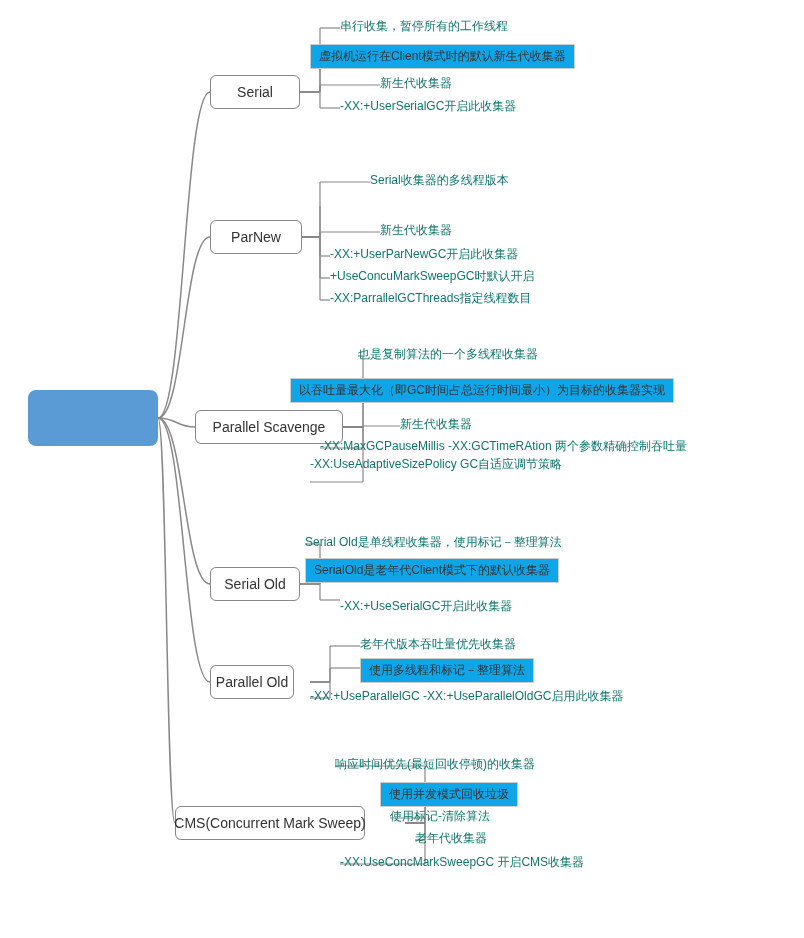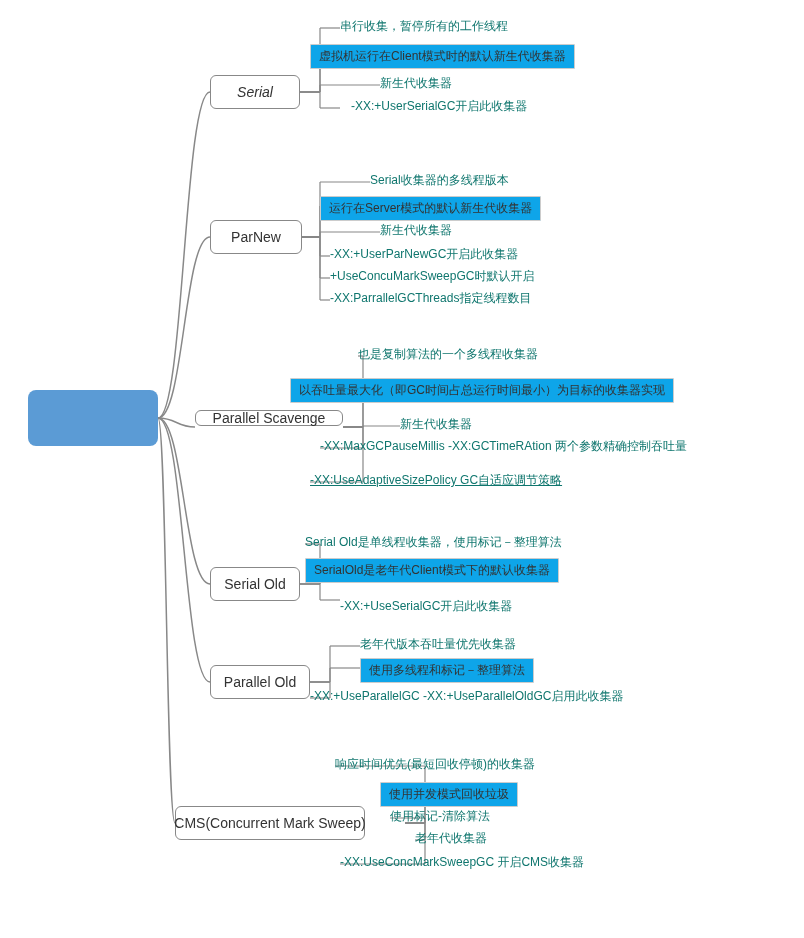--- a/index.html
+++ b/index.html
@@ -157,51 +157,50 @@
       <line x1="425" y1="823" x2="425" y2="840" stroke="#888" stroke-width="1.2"></line>
       <line x1="405" y1="823" x2="425" y2="823" stroke="#888" stroke-width="1.2"></line>
       <line x1="425" y1="864" x2="340" y2="864" stroke="#888" stroke-width="1.2"></line>
       <line x1="425" y1="823" x2="425" y2="864" stroke="#888" stroke-width="1.2"></line>
     </svg>
 
   <div class="node root" style="left:28px; top:390px; width:130px; height:56px;">
     <span></span>
   </div>
 
-<div class="node branch" style="left: 210px; top: 75px; width: 90px; height: 34px; font-style: italic;">
+<div class="node branch" style="left: 210px; top: 75px; width: 90px; height: 34px;">
       <span>Serial</span>
     </div>
     <div class="leaf-text" style="left: 340px; top: 18px;">串行收集，暂停所有的工作线程</div>
     <div class="leaf-box" style="left: 310px; top: 44px;">虚拟机运行在Client模式时的默认新生代收集器</div>
     <div class="leaf-text" style="left: 380px; top: 75px;">新生代收集器</div>
-    <div class="leaf-text" style="left: 340px; top: 98px; margin-left: 11px;">-XX:+UserSerialGC开启此收集器</div>
+    <div class="leaf-text" style="left: 340px; top: 98px;">-XX:+UserSerialGC开启此收集器</div>
     <div class="node branch" style="left: 210px; top: 220px; width: 92px; height: 34px;">
       <span>ParNew</span>
     </div>
     <div class="leaf-text" style="left: 370px; top: 172px;">Serial收集器的多线程版本</div>
-    <div class="leaf-box" style="left: 320px; top: 196px;">运行在Server模式的默认新生代收集器</div>
     <div class="leaf-text" style="left: 380px; top: 222px;">新生代收集器</div>
     <div class="leaf-text" style="left: 330px; top: 246px;">-XX:+UserParNewGC开启此收集器</div>
     <div class="leaf-text" style="left: 330px; top: 268px;">+UseConcuMarkSweepGC时默认开启</div>
     <div class="leaf-text" style="left: 330px; top: 290px;">-XX:ParrallelGCThreads指定线程数目</div>
-    <div class="node branch" style="left: 195px; top: 410px; width: 148px; height: 16px;">
+    <div class="node branch" style="left: 195px; top: 410px; width: 148px; height: 34px;">
       <span>Parallel Scavenge</span>
     </div>
     <div class="leaf-text" style="left: 358px; top: 346px;">也是复制算法的一个多线程收集器</div>
     <div class="leaf-box" style="left: 290px; top: 378px;">以吞吐量最大化（即GC时间占总运行时间最小）为目标的收集器实现</div>
     <div class="leaf-text" style="left: 400px; top: 416px;">新生代收集器</div>
     <div class="leaf-text" style="left: 320px; top: 438px;">-XX:MaxGCPauseMillis -XX:GCTimeRAtion 两个参数精确控制吞吐量</div>
-    <div class="leaf-text" style="left: 310px; top: 472px; text-decoration: underline;">-XX:UseAdaptiveSizePolicy GC自适应调节策略</div>
+    <div class="leaf-text" style="left: 310px; top: 456px;">-XX:UseAdaptiveSizePolicy GC自适应调节策略</div>
     <div class="node branch" style="left: 210px; top: 567px; width: 90px; height: 34px;">
       <span>Serial Old</span>
     </div>
     <div class="leaf-text" style="left: 305px; top: 534px;">Serial Old是单线程收集器，使用标记－整理算法</div>
     <div class="leaf-box" style="left: 305px; top: 558px;">SerialOld是老年代Client模式下的默认收集器</div>
     <div class="leaf-text" style="left: 340px; top: 590px; margin-top: 8px;">-XX:+UseSerialGC开启此收集器</div>
-    <div class="node branch" style="left: 210px; top: 665px; width: 100px; height: 34px;">
+    <div class="node branch" style="left: 210px; top: 665px; width: 84px; height: 34px;">
       <span>Parallel Old</span>
     </div>
     <div class="leaf-text" style="left: 360px; top: 636px;">老年代版本吞吐量优先收集器</div>
     <div class="leaf-box" style="left: 360px; top: 658px;">使用多线程和标记－整理算法</div>
     <div class="leaf-text" style="left: 310px; top: 688px;">-XX:+UseParallelGC -XX:+UseParallelOldGC启用此收集器</div>
     <div class="node branch" style="left: 175px; top: 806px; width: 190px; height: 34px;">
       <span>CMS(Concurrent Mark Sweep)</span>
     </div>
     <div class="leaf-text" style="left: 335px; top: 756px;">响应时间优先(最短回收停顿)的收集器</div>
     <div class="leaf-box" style="left: 380px; top: 782px;">使用并发模式回收垃圾</div>

